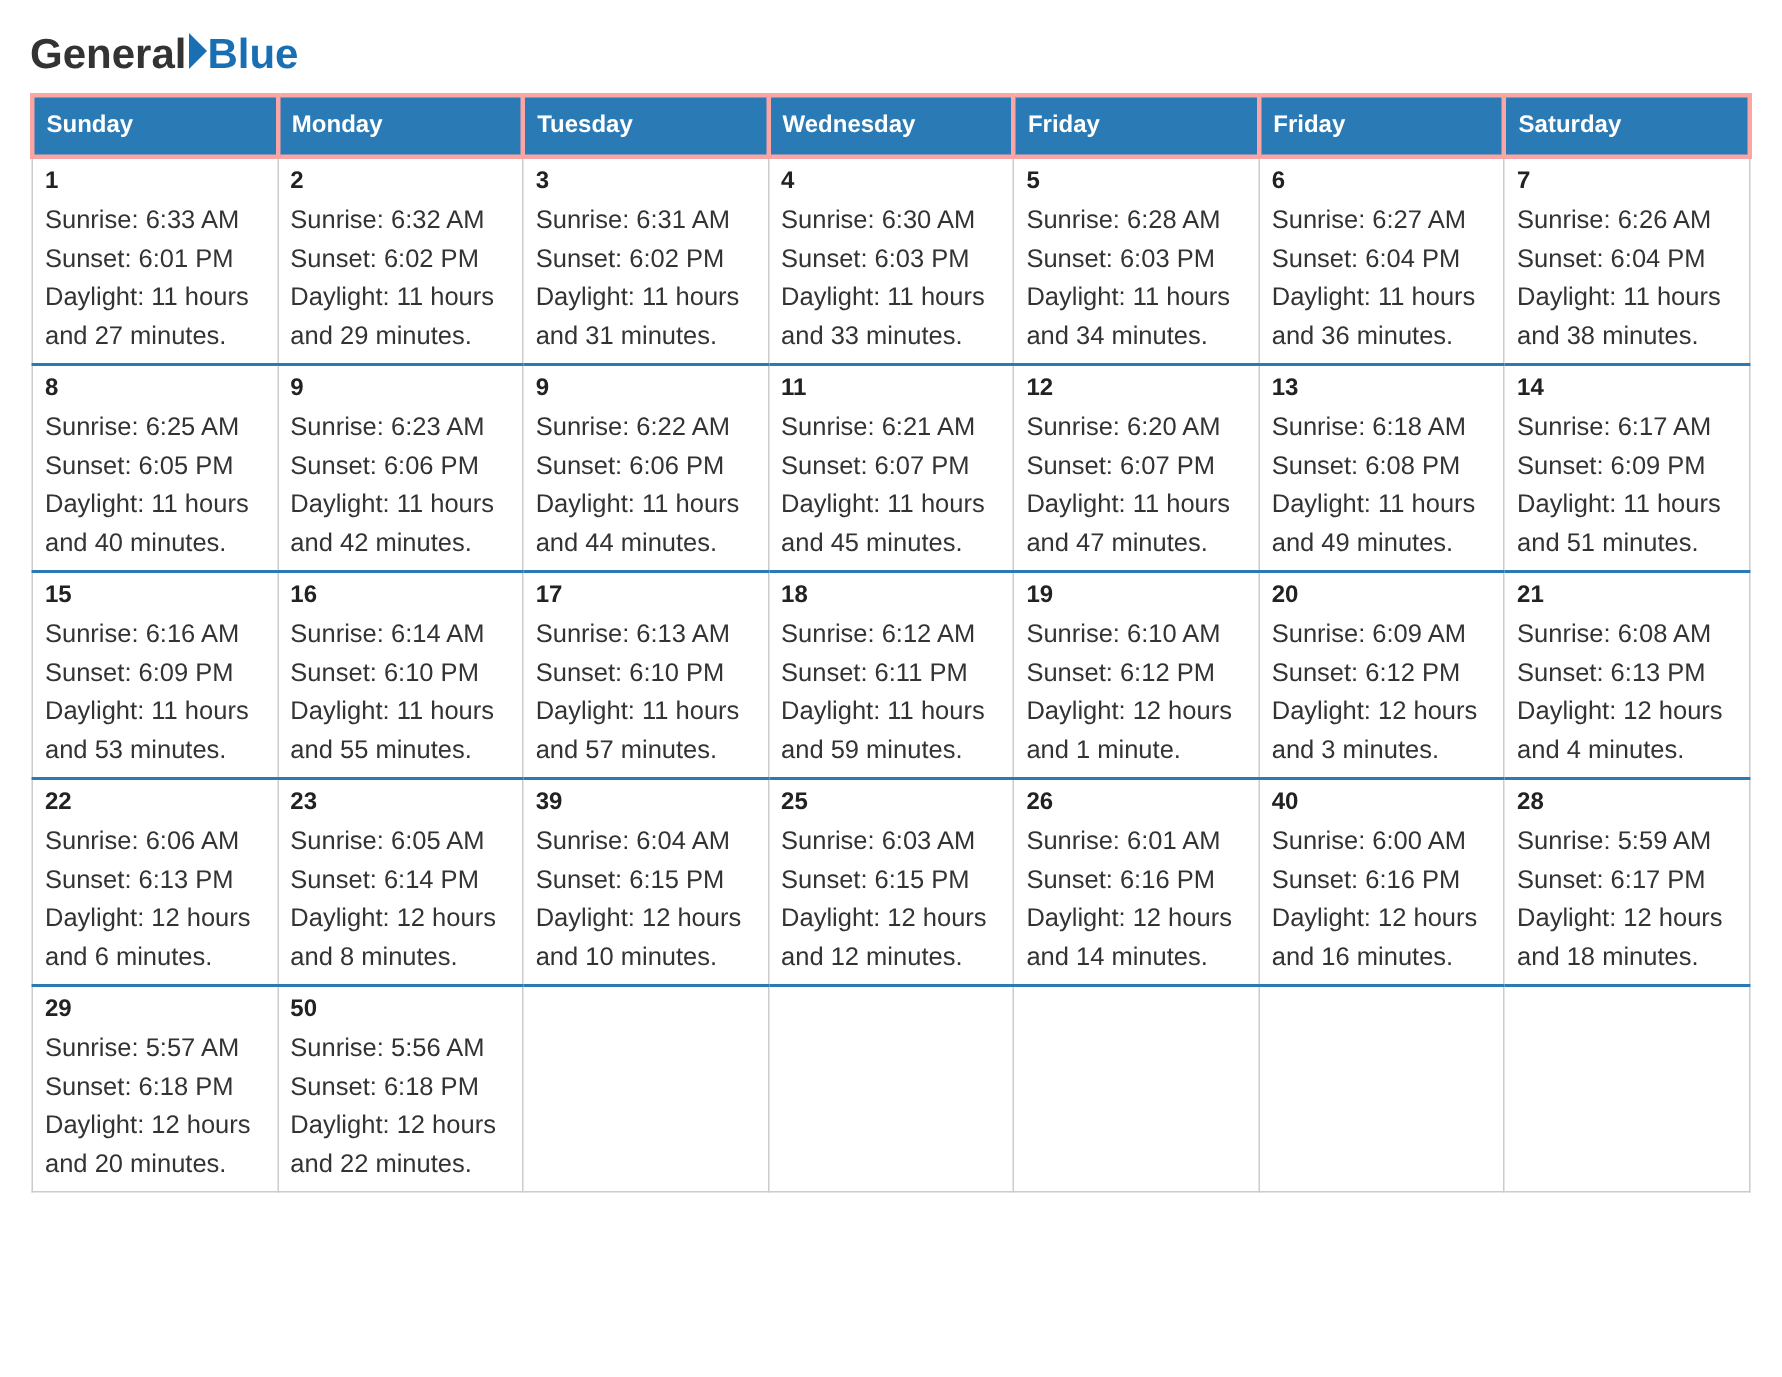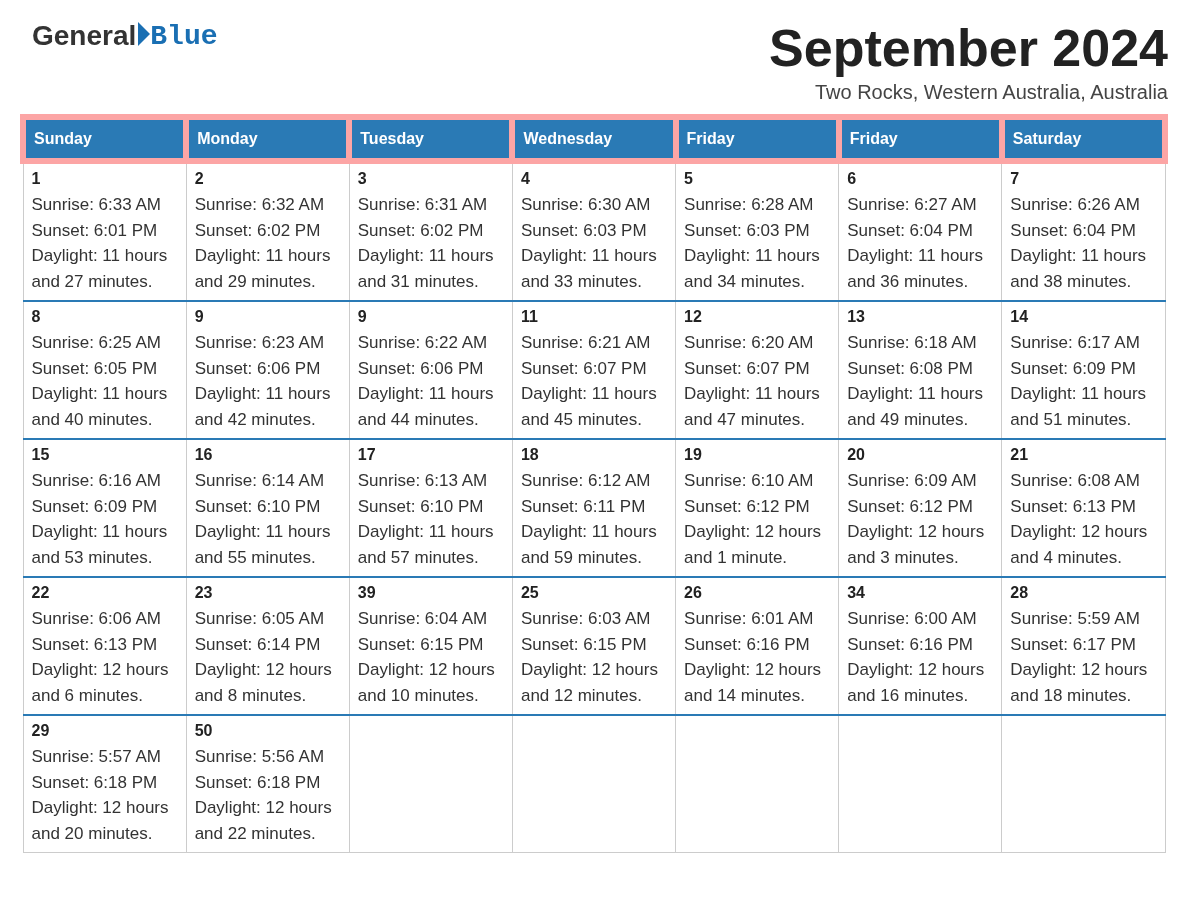--- a/index.html
+++ b/index.html
@@ -17,21 +17,20 @@
       margin-bottom: 10px;
     }
     .logo {
       display: flex;
       flex-direction: column;
       align-items: flex-start;
     }
     .logo-text {
       display: flex;
       align-items: center;
-      margin-left: 12px;
     }
     .logo-general {
       font-size: 28px;
       font-weight: bold;
       color: #333;
     }
     .logo-blue-part {
       display: flex;
       align-items: center;
     }
@@ -41,21 +40,20 @@
       border-left: 12px solid #1a6fb3;
       border-top: 12px solid transparent;
       border-bottom: 12px solid transparent;
       margin-left: 2px;
       margin-top: -4px;
     }
     .logo-blue-text {
       font-size: 28px;
       font-weight: bold;
       color: #1a6fb3;
-      font-family: Liberation Mono, monospace;
     }
     .title-section {
       text-align: right;
     }
     .page-title {
       font-size: 52px;
       font-weight: bold;
       color: #222;
       line-height: 1.1;
     }
@@ -69,21 +67,21 @@
       border-collapse: collapse;
       margin-top: 10px;
     }
     .calendar th {
       background-color: #2a7ab5;
       color: #fff;
       font-size: 16px;
       font-weight: bold;
       padding: 10px 8px;
       text-align: left;
-      border: 6px solid #fca5a5;
+      border: 3px solid #fca5a5;
     }
     .calendar td {
       vertical-align: top;
       border: 1px solid #ccc;
       padding: 6px 8px;
       width: 14.28%;
       min-height: 100px;
     }
     .day-number {
       font-size: 16px;
@@ -108,24 +106,20 @@
 
 <div class="header">
   <div class="logo">
     <div class="logo-text">
       <span class="logo-general">General</span>
       <div class="logo-blue-part">
         <div class="logo-arrow"></div>
         <span class="logo-blue-text">Blue</span>
       </div>
     </div>
-  </div>
-  <div class="title-section">
-    <div class="page-title">September 2024</div>
-    <div class="subtitle">Two Rocks, Western Australia, Australia</div>
   </div>
 </div>
 
 <table class="calendar">
   <thead>
     <tr>
       <th>Sunday</th>
       <th>Monday</th>
       <th>Tuesday</th>
       <th>Wednesday</th>
@@ -344,21 +338,21 @@
       </td>
         <td class="row-divider">
         <div class="day-number">26</div>
         <div class="day-info">
           Sunrise: 6:01 AM<br>
           Sunset: 6:16 PM<br>
           Daylight: 12 hours and 14 minutes.
         </div>
       </td>
         <td class="row-divider">
-        <div class="day-number">34</div>
+        <div class="day-number">40</div>
         <div class="day-info">
           Sunrise: 6:00 AM<br>
           Sunset: 6:16 PM<br>
           Daylight: 12 hours and 16 minutes.
         </div>
       </td>
         <td class="row-divider">
         <div class="day-number">28</div>
         <div class="day-info">
           Sunrise: 5:59 AM<br>

